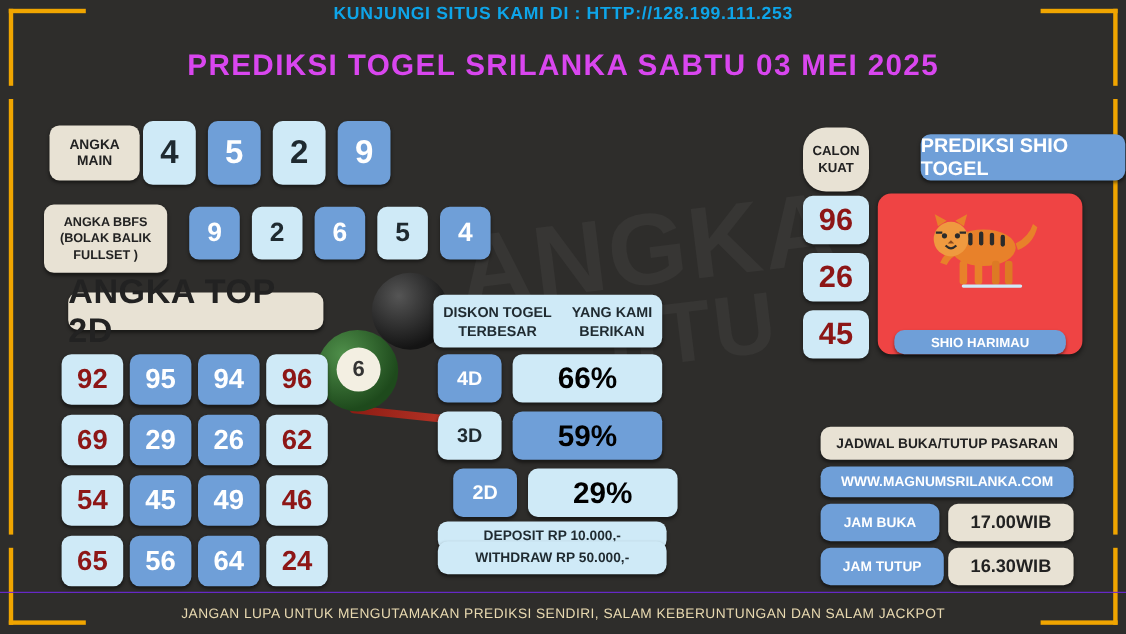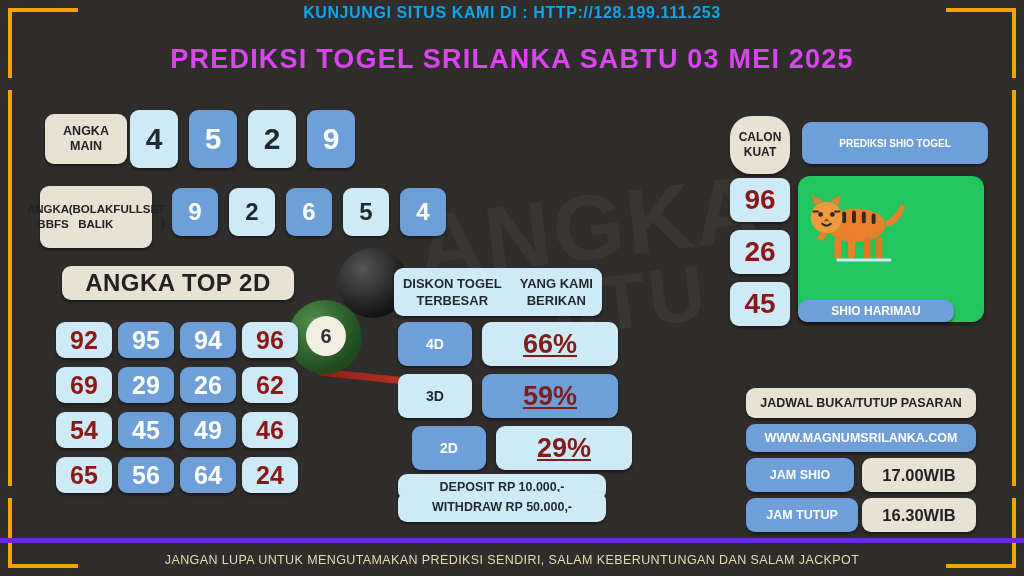--- a/index.html
+++ b/index.html
@@ -31,21 +31,21 @@
 
   .topbar {
     position: absolute; top: 0; left: 0; right: 0; height: 26px;
     display: flex; align-items: center; justify-content: center;
     color: #0ea5e9; font-size: 16px; letter-spacing: 0.6px; font-weight: bold;
   }
   .bottombar {
     position: absolute; bottom: 0; left: 0; right: 0; height: 38px;
     display: flex; align-items: center; justify-content: center;
     color: #e8d9b0; font-size: 12.5px; letter-spacing: 0.4px;
-    border-top: 5px solid #6d28d9;
+    border-top: 1px solid #6d28d9;
   }
   .title {
     position: absolute; top: 44px; left: 0; right: 0;
     text-align: center; color: #d946ef; font-size: 27px; font-weight: bold;
     letter-spacing: 1.2px;
   }
 
   
   .watermark {
     position: absolute; left: 420px; top: 185px;
@@ -91,74 +91,74 @@
   
   .lbl-angka-main {
     position: absolute; left: 45px; top: 114px; width: 82px; height: 50px;
     font-size: 12.5px; line-height: 15px; text-align: center; flex-direction: column;
   }
   .main-row { position: absolute; left: 130px; top: 110px; display: flex; gap: 11px; }
   .main-row .chip { width: 48px; height: 58px; font-size: 30px; }
 
   .lbl-bbfs {
     position: absolute; left: 40px; top: 186px; width: 112px; height: 62px;
-    font-size: 11.5px; line-height: 15px; text-align: right; flex-direction: row;
+    font-size: 11.5px; line-height: 15px; text-align: left; flex-direction: column;
   }
   .bbfs-row { position: absolute; left: 172px; top: 188px; display: flex; gap: 11px; }
   .bbfs-row .chip { width: 46px; height: 48px; font-size: 24px; }
 
   .top2d-banner {
     position: absolute; left: 62px; top: 266px; width: 232px; height: 34px;
-    font-size: 24px; color: #9e1b1b; letter-spacing: 0.5px;
+    font-size: 31px; color: #9e1b1b; letter-spacing: 0.5px;
   }
   .grid2d {
     position: absolute; left: 56px; top: 322px;
     display: grid; grid-template-columns: repeat(4, 56px); gap: 9px 6px;
   }
-  .grid2d .chip { width: 56px; height: 36px; font-size: 25px; }
+  .grid2d .chip { width: 56px; height: 46px; font-size: 25px; }
   .grid2d .chip.light { color: #8d1616; }
 
   
   .diskon-head {
     position: absolute; left: 394px; top: 268px; width: 208px; height: 48px;
     flex-direction: row; font-size: 13px; line-height: 17px; text-align: center;
     color: #11212b;
   }
   .disk-row { position: absolute; display: flex; gap: 10px; align-items: center; }
-  .disk-row .tag { width: 74px; height: 44px; font-size: 14px; }
-  .disk-row .val { width: 136px; height: 44px; font-size: 27px; color: #7f1d1d; text-decoration: underline; }
+  .disk-row .tag { width: 58px; height: 44px; font-size: 18px; }
+  .disk-row .val { width: 136px; height: 44px; font-size: 27px; color: #000000; }
   .disk1 { left: 398px; top: 322px; }
   .disk2 { left: 398px; top: 374px; }
   .disk3 { left: 412px; top: 426px; align-items: center; }
   .dep {
     position: absolute; left: 398px; top: 474px; width: 208px; height: 26px;
     font-size: 12.5px; color: #11212b;
   }
   .wd {
     position: absolute; left: 398px; top: 492px; width: 208px; height: 30px;
     font-size: 12.5px; color: #11212b;
   }
 
   
   .calon-lbl {
     position: absolute; left: 730px; top: 116px; width: 60px; height: 58px;
     flex-direction: column; font-size: 12px; line-height: 15px; text-align: center; border-radius: 21px;
   }
   .shio-title {
-    position: absolute; left: 802px; top: 122px; width: 186px; height: 42px;
-    font-size: 10px;
+    position: absolute; left: 837px; top: 122px; width: 186px; height: 42px;
+    font-size: 18px;
   }
   .calon-nums { position: absolute; left: 730px; top: 178px; display: flex; flex-direction: column; gap: 8px; }
   .calon-nums .chip { width: 60px; height: 44px; font-size: 28px; color: #8d1616; }
 
   .shio-box {
     position: absolute; left: 798px; top: 176px; width: 186px; height: 146px;
-    background: #22c55e; border-radius: 12px;
+    background: #ef4444; border-radius: 12px;
     box-shadow: 0 2px 4px rgba(0,0,0,0.45);
-    display: flex; flex-direction: column; justify-content: flex-start;
+    display: flex; flex-direction: column; align-items: center; justify-content: flex-start;
     padding-top: 8px;
     gap: 28px;
   }
   .shio-name {
     width: 156px; height: 22px; font-size: 12px; margin-top: 4px;
   }
   .tiger { width: 110px; height: 86px; }
 
   .jadwal {
     position: absolute; left: 746px; top: 388px; width: 230px; height: 30px; font-size: 12.5px;
@@ -298,21 +298,21 @@
       <path d="M23 40 q5 5 10 0" stroke="#2b2b2b" stroke-width="2" fill="none"></path>
       <path d="M28 35 l-3 3 h6 z" fill="#8a4a1c"></path>
       <path d="M14 28 h6 M36 28 h6" stroke="#2b2b2b" stroke-width="2"></path>
       <rect x="38" y="76" width="56" height="3" rx="1.5" fill="#cfeaf7"></rect>
     </svg>
     <div class="chip blue shio-name">SHIO HARIMAU</div>
   </div>
 
   <div class="chip beige jadwal">JADWAL BUKA/TUTUP PASARAN</div>
   <div class="chip blue website">WWW.MAGNUMSRILANKA.COM</div>
-  <div class="chip blue jb-lbl">JAM SHIO</div>
+  <div class="chip blue jb-lbl">JAM BUKA</div>
   <div class="chip beige jb-val">17.00WIB</div>
   <div class="chip blue jt-lbl">JAM TUTUP</div>
   <div class="chip beige jt-val">16.30WIB</div>
 
   <div class="bottombar">
     <span>JANGAN LUPA UNTUK MENGUTAMAKAN PREDIKSI SENDIRI, SALAM KEBERUNTUNGAN DAN SALAM JACKPOT</span>
   </div>
 
 </div>
 

